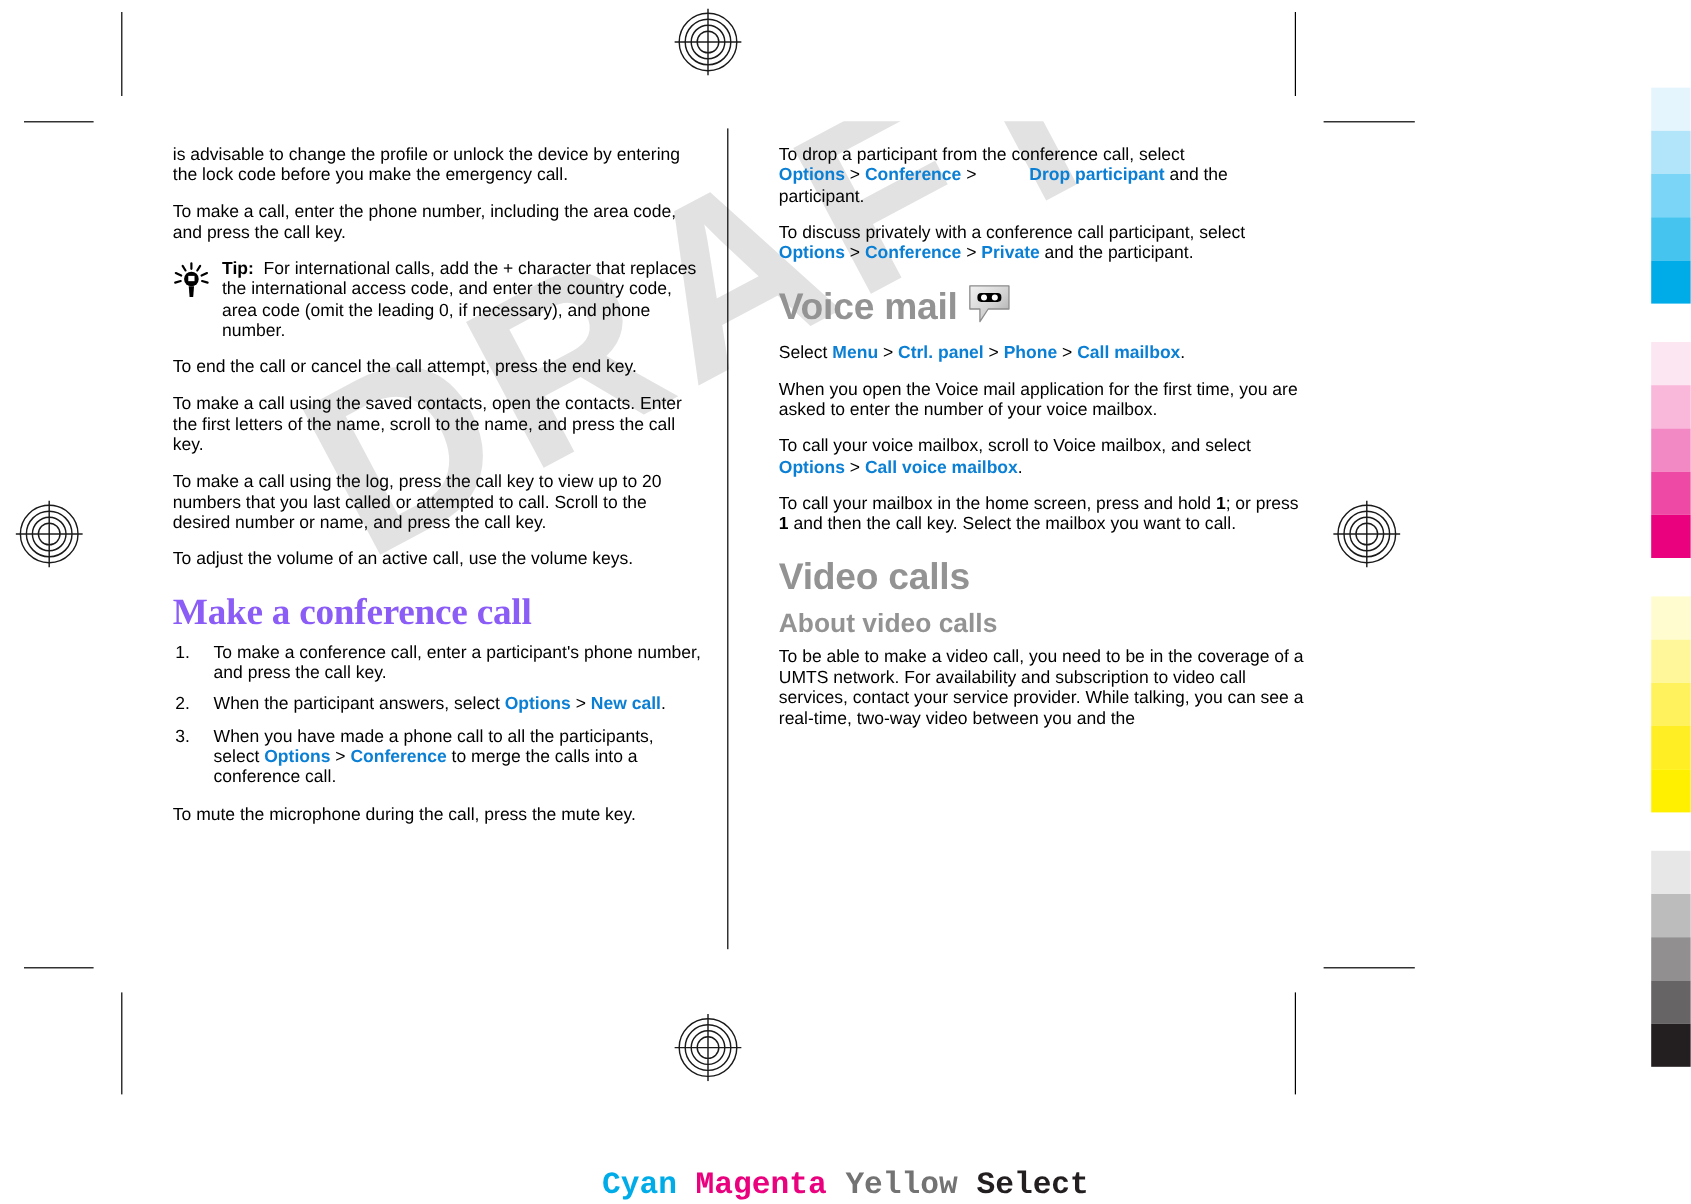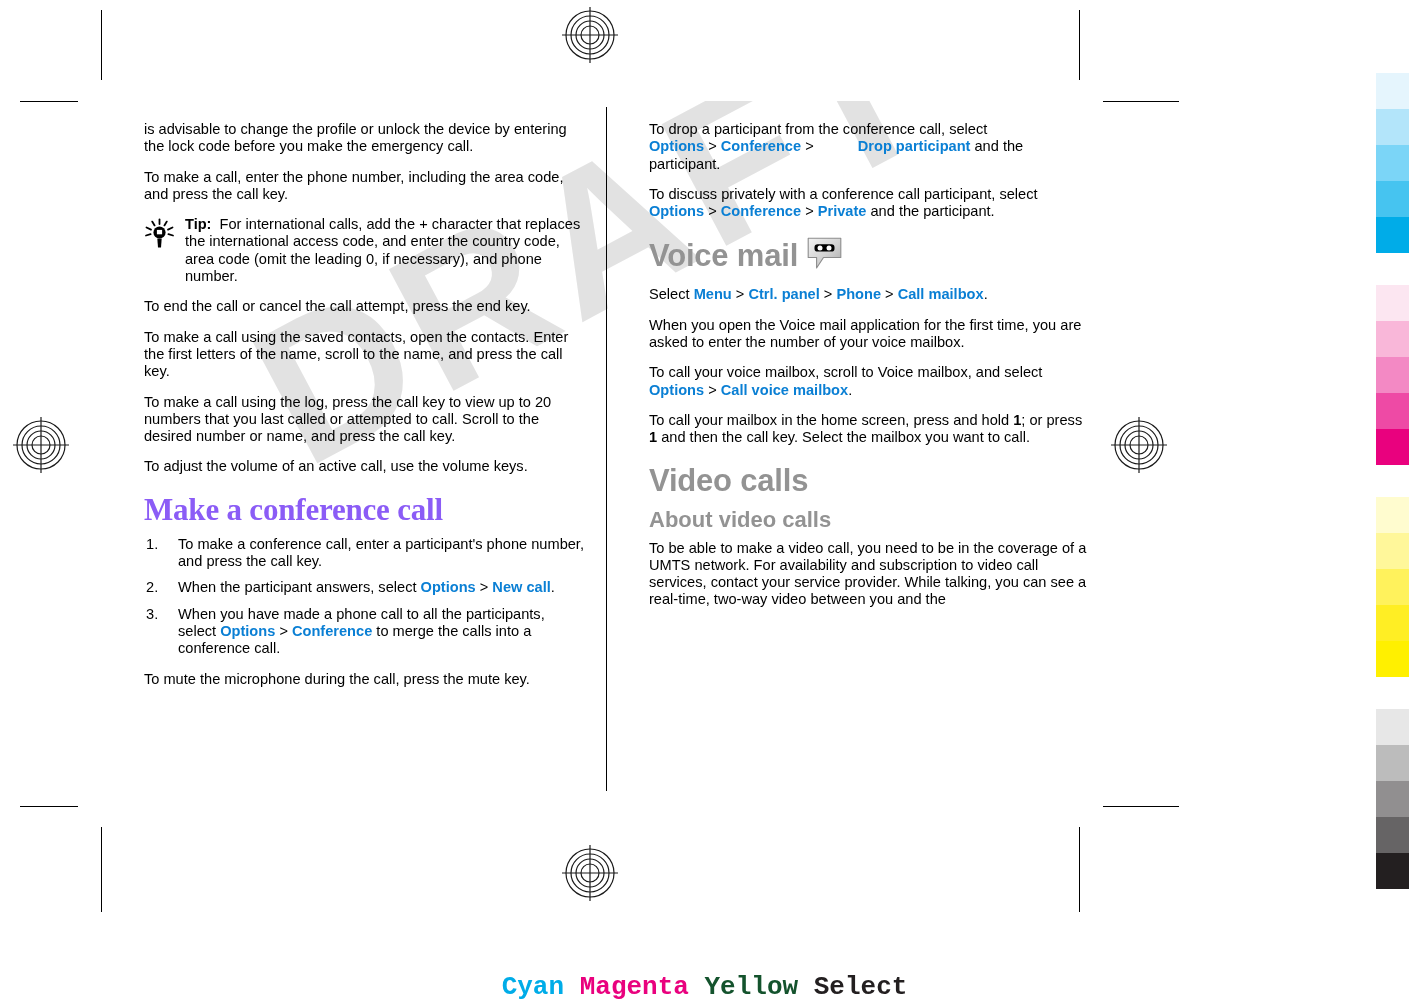--- a/index.html
+++ b/index.html
@@ -352,13 +352,13 @@
     <div class="swatch" style="background: rgb(255, 240, 0);"></div>
   </div>
 <div class="colorbar" style="top:709px;">
     <div class="swatch" style="background: rgb(231, 231, 231);"></div>
     <div class="swatch" style="background: rgb(188, 188, 188);"></div>
     <div class="swatch" style="background: rgb(145, 143, 144);"></div>
     <div class="swatch" style="background: rgb(102, 100, 101);"></div>
     <div class="swatch" style="background: rgb(35, 31, 32);"></div>
   </div>
 
-<div class="cmyk-caption"><span style="color: rgb(0, 172, 232);">Cyan</span><span> </span><span style="color: rgb(233, 1, 126); font-family: Liberation Mono, monospace;">Magenta</span><span> </span><span style="color: #14532d;">Yellow</span><span> </span><span style="color: rgb(35, 31, 32);">Select</span></div>
+<div class="cmyk-caption"><span style="color: rgb(0, 172, 232);">Cyan</span><span> </span><span style="color: rgb(233, 1, 126); font-family: Liberation Mono, monospace;">Magenta</span><span> </span><span style="color: #737373;">Yellow</span><span> </span><span style="color: rgb(35, 31, 32);">Select</span></div>
 
 </body></html>

